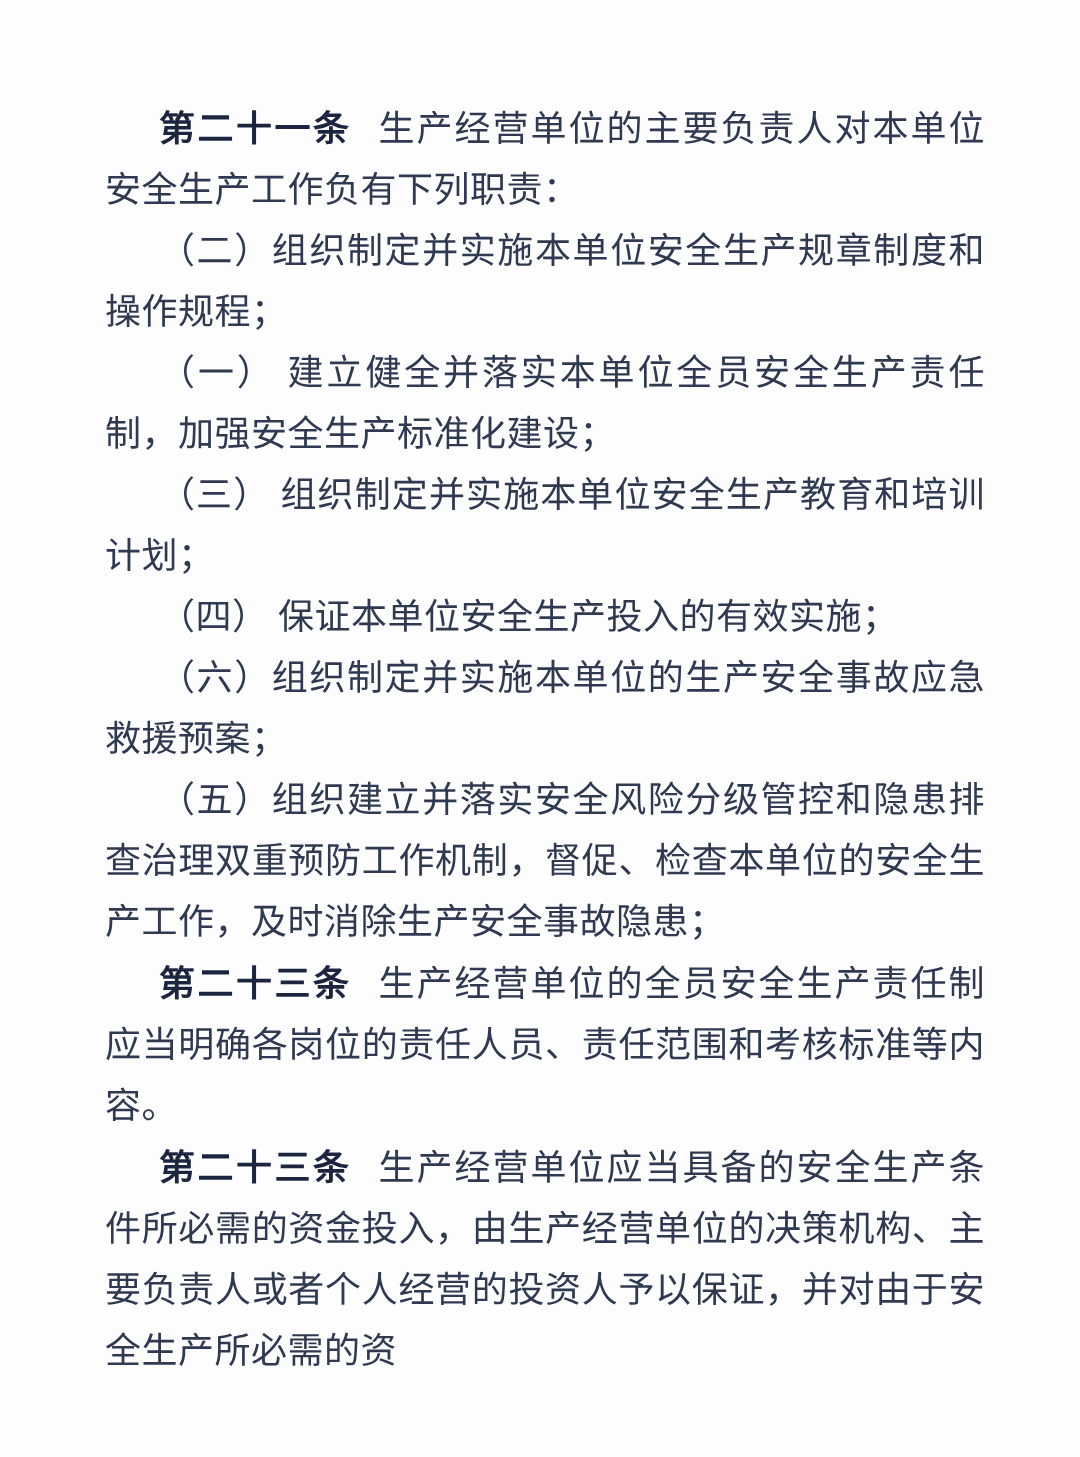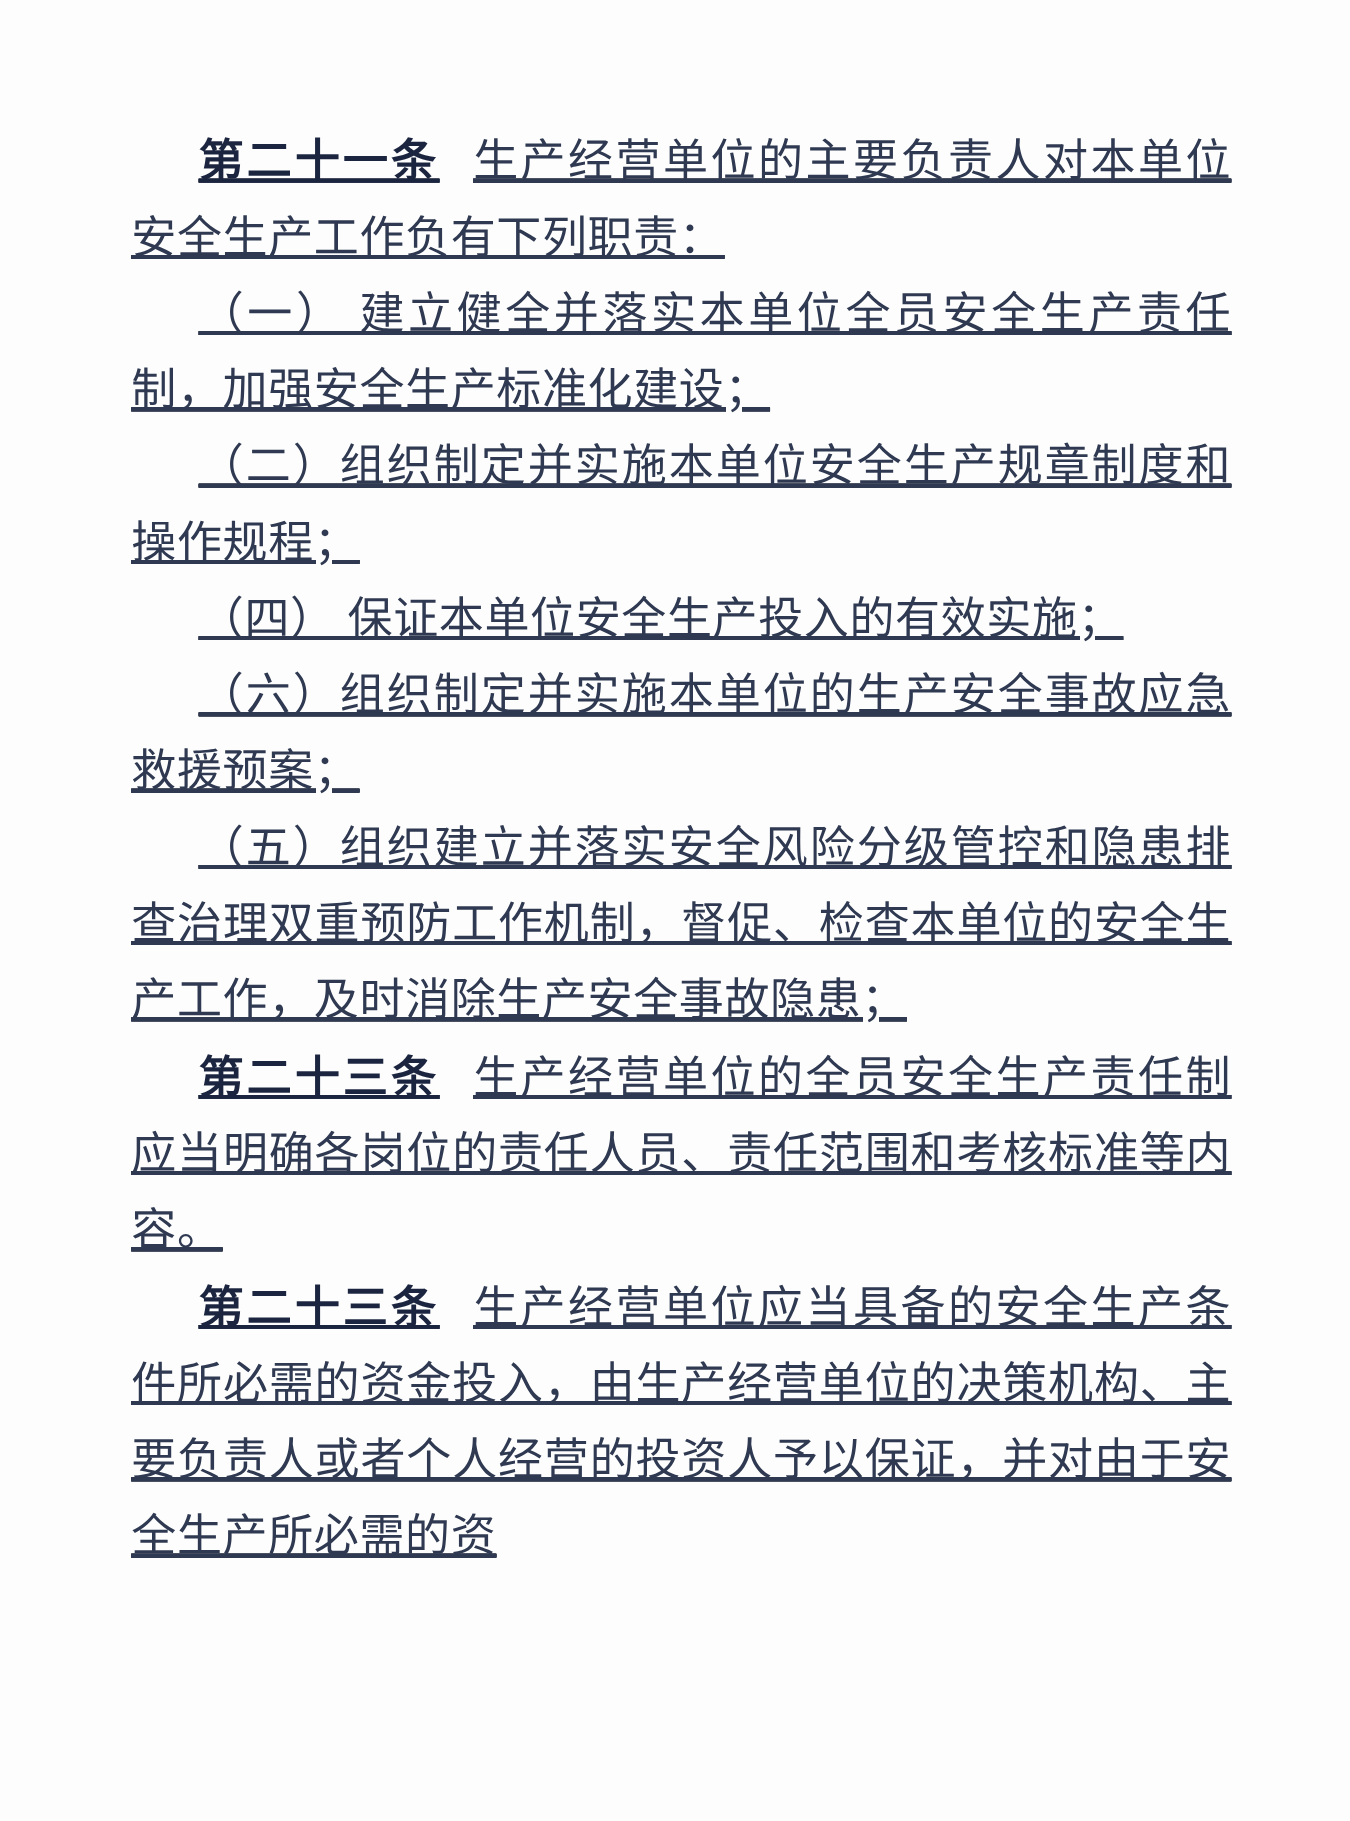--- a/index.html
+++ b/index.html
@@ -1,20 +1,20 @@
 <!DOCTYPE html>
 <html lang="zh-CN" style="--page-bg: #fdfdfd; --body-text: #2f3a52; --heading-text: #1c2540;"><head>
 <meta charset="utf-8">
 <style>
   :root {
     --page-bg: #fdfdfd;
     --body-text: #2f3a52;
     --heading-text: #1c2540;
   }
-  * { margin: 0; padding: 0; box-sizing: border-box; text-decoration: underline; }
+  * { margin: 0; padding: 0; box-sizing: border-box; }
   html, body {
     background: var(--page-bg);
   }
   .page {
     position: relative;
     width: 1080px;
     height: 1457px;
     background: var(--page-bg);
     overflow: hidden;
     font-family: "Liberation Serif", "DejaVu Serif", serif;
@@ -40,24 +40,25 @@
   }
 </style>
 </head>
 <body>
 
 <div class="page">
   <div class="content">
 
     <p class="para"><span class="article-num">第二十一条</span><span>生产经营单位的主要负责人对本单位安全生产工作负有下列职责：</span></p>
 
+    <p class="para"><span>（二）组织制定并实施本单位安全生产规章制度和操作规程；</span></p>
+
     <p class="para"><span>（一） 建立健全并落实本单位全员安全生产责任制，加强安全生产标准化建设；</span></p>
 
-    <p class="para"><span>（二）组织制定并实施本单位安全生产规章制度和操作规程；</span></p>
-
+    <p class="para"><span>（三） 组织制定并实施本单位安全生产教育和培训计划；</span></p>
 
     <p class="para"><span>（四） 保证本单位安全生产投入的有效实施；</span></p>
 
     <p class="para"><span>（六）组织制定并实施本单位的生产安全事故应急救援预案；</span></p>
 
     <p class="para"><span>（五）组织建立并落实安全风险分级管控和隐患排查治理双重预防工作机制，督促、检查本单位的安全生产工作，及时消除生产安全事故隐患；</span></p>
 
 
     <p class="para"><span class="article-num">第二十三条</span><span>生产经营单位的全员安全生产责任制应当明确各岗位的责任人员、责任范围和考核标准等内容。</span></p>
 

